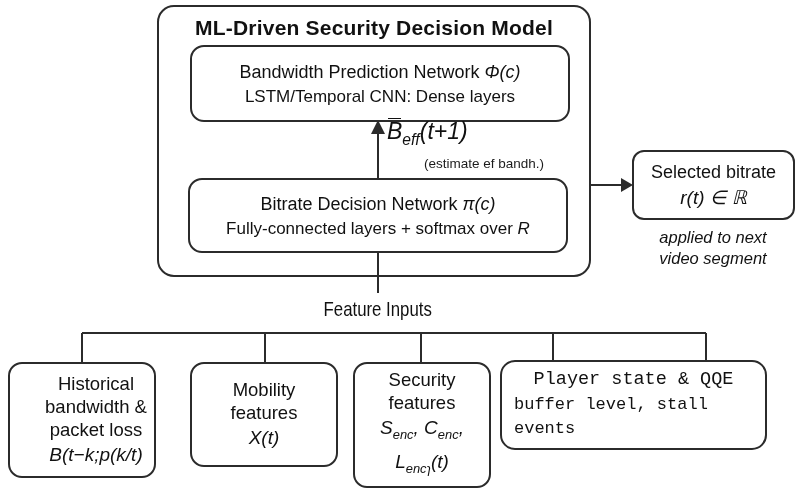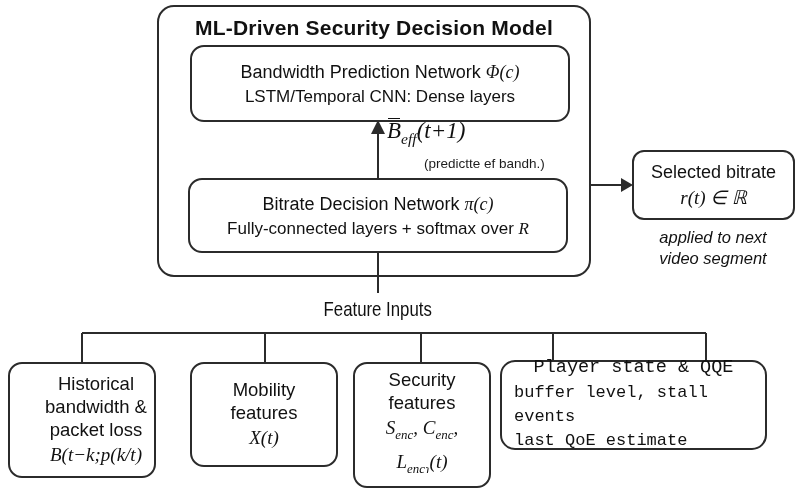--- a/index.html
+++ b/index.html
@@ -11,21 +11,21 @@
   .box {
     position:absolute; box-sizing:border-box; background:#ffffff;
     border:2px solid #2b2b2b; border-radius:14px;
     display:flex; flex-direction:column; align-items:center; justify-content:center;
     text-align:center;
   }
   .outer-box { border-radius:17px; justify-content:flex-start; background:transparent; }
   .model-title { margin-top:9px; font-size:21px; font-weight:bold; letter-spacing:0.2px; }
   .net-head { font-size:18px; line-height:26px; }
   .net-sub  { font-size:17px; line-height:24px; }
-  .math { font-family:Liberation Serif, serif; font-style:italic; }
+  .math { font-family:Liberation Sans, sans-serif; font-style:italic; }
   .math sub, sub.mathsub { font-size:0.68em; font-style:italic; }
   .pred-label { position:absolute; left:387px; top:108px; font-size:23px; white-space:nowrap;margin-top:10px; }
   .pred-caption { position:absolute; left:424px; top:156px; font-size:13.5px; color:#1c1c1c; white-space:nowrap; }
   .overbar { position:relative; display:inline-block; }
   .overbar::before { content:""; position:absolute; left:1px; right:1px; top:0px; border-top:1.8px solid #111; }
   .sel-head { font-size:18px; line-height:25px; }
   .sel-math { font-size:19px; line-height:26px; }
   .sel-caption {
     position:absolute; left:618px; top:227px; width:190px; text-align:center;
     font-style:italic; font-size:16.5px; line-height:21px;
@@ -73,21 +73,21 @@
   <div class="box" style="left:190px; top:45px; width:380px; height:77px;">
     <div class="net-head">
       <span>Bandwidth Prediction Network </span><span class="math">Φ(c)</span>
     </div>
     <div class="net-sub">LSTM/Temporal CNN: Dense layers</div>
   </div>
 
   <div class="pred-label math">
     <span class="overbar">B</span><sub class="mathsub">eff</sub><span>(t+1)</span>
   </div>
-  <div class="pred-caption">(predictte ef bandh.)</div>
+  <div class="pred-caption">(estimate ef bandh.)</div>
 
   <div class="box" style="left:188px; top:178px; width:380px; height:75px;">
     <div class="net-head">
       <span>Bitrate Decision Network </span><span class="math">π(c)</span>
     </div>
     <div class="net-sub">
       <span>Fully-connected layers + softmax over </span><span class="math">R</span>
     </div>
   </div>
 
@@ -124,16 +124,15 @@
       <span>S</span><sub class="mathsub">enc</sub><span>, C</span><sub class="mathsub">enc</sub><span>,</span>
     </div>
     <div class="feat-math math">
       <span>L</span><sub class="mathsub">encɿ</sub><span>(t)</span>
     </div>
   </div>
 
   <div class="box player-box" style="left:500px; top:360px; width:267px; height:90px; border-radius:15px;font-family:Liberation Mono, monospace;">
     <div class="feat-head">Player state &amp; QQE</div>
     <div class="player-line">buffer level, stall events</div>
-    <div class="player-line">last QoE estimate</div>
   </div>
 
 </div>
 
 </body></html>

